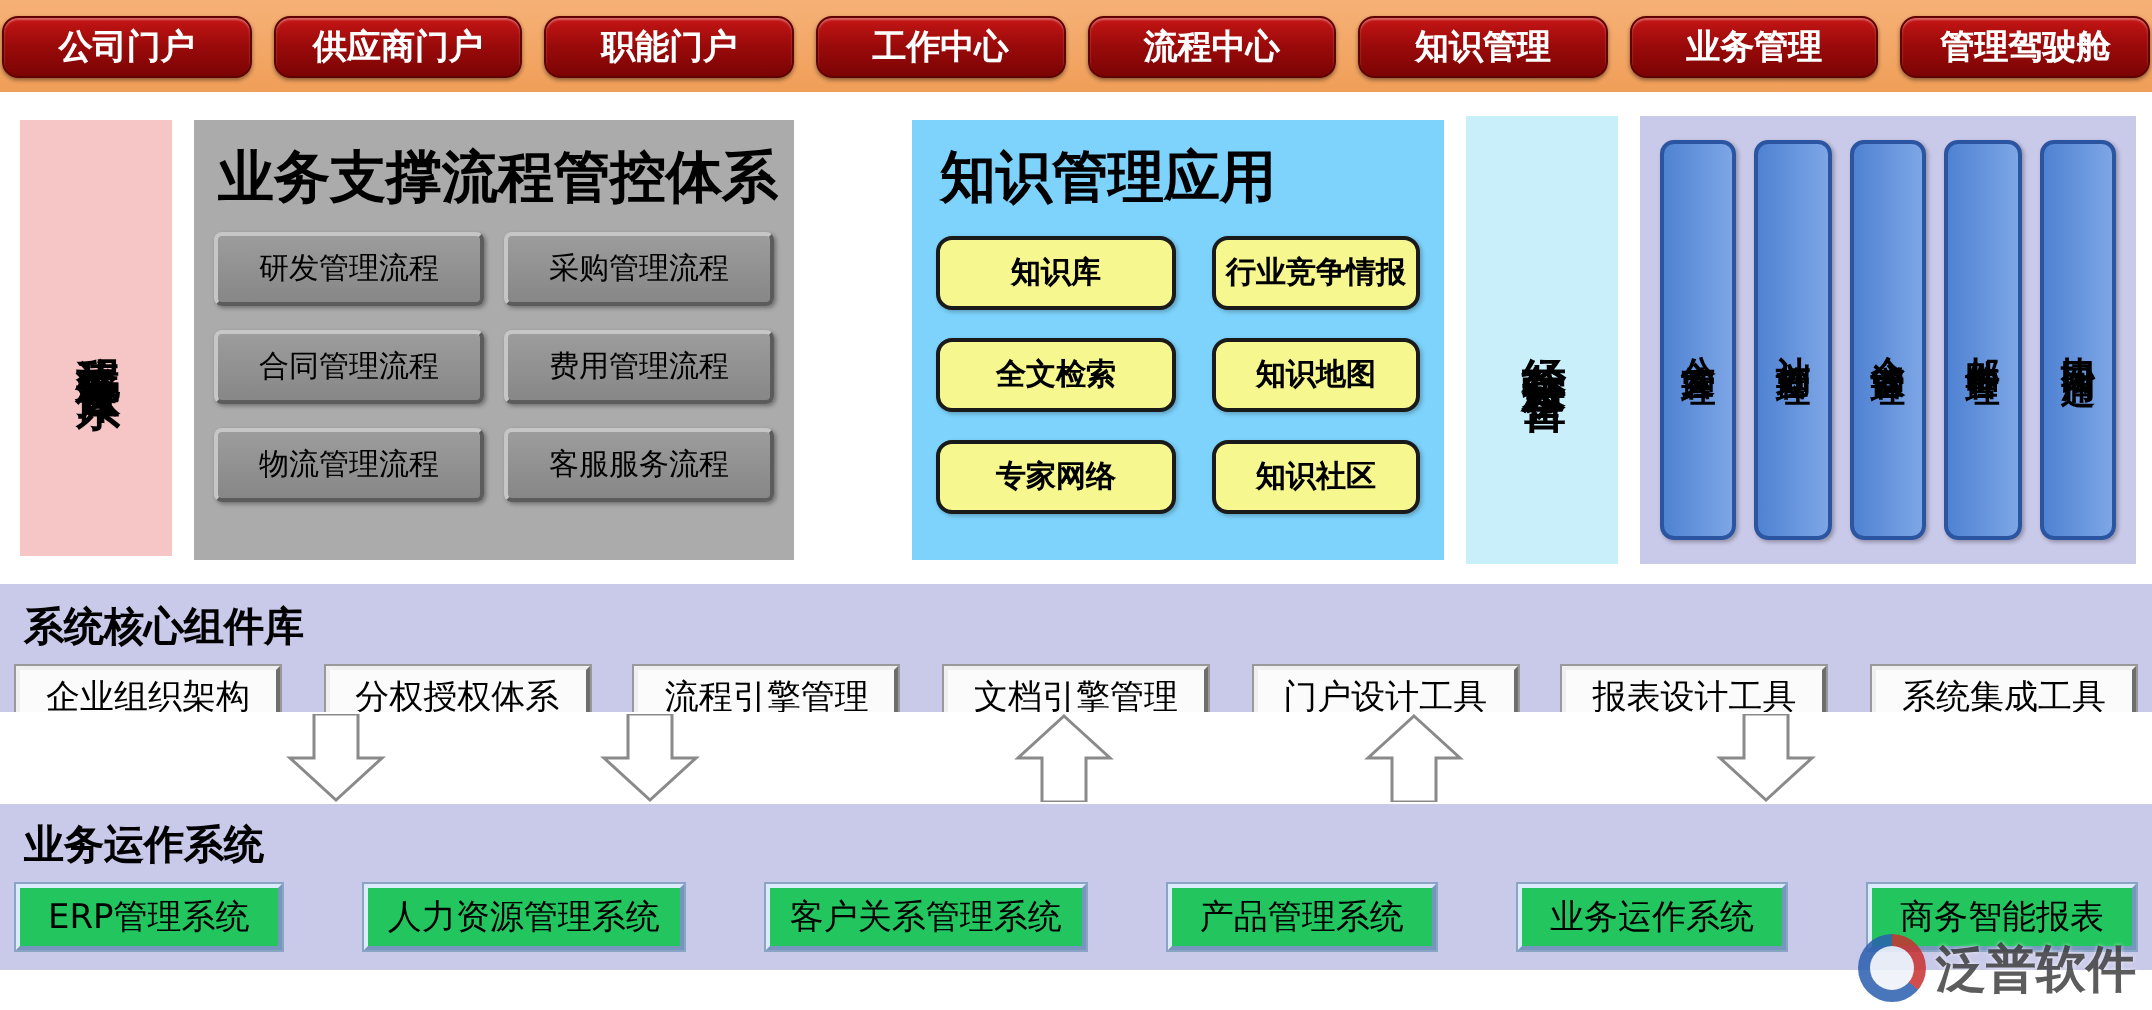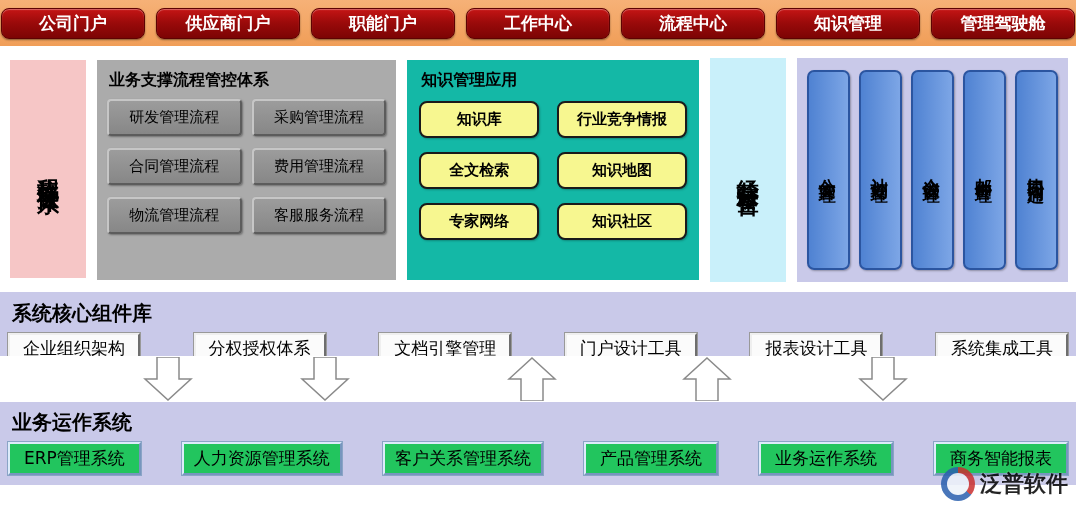--- a/index.html
+++ b/index.html
@@ -26,31 +26,31 @@
   
   .middle { height:246px; background:#fff; display:flex; gap:11px; padding:14px 8px 10px 10px; }
   .v-text { writing-mode:vertical-rl; text-orientation:upright; letter-spacing:3px; }
 
   .pink-block {
     width:76px; height:218px; background:#f6c6c6;
     display:flex; align-items:center; justify-content:center;
     font-size:22px; font-weight:bold; color:#000;
   }
   .gray-panel { width:300px; height:220px; background:#ababab; padding:8px 8px; }
-  .panel-title { font-size:16px; font-weight:bold; color:#000; padding:2px 2px 8px 4px; white-space:nowrap; }
+  .panel-title { font-size:28px; font-weight:bold; color:#000; padding:2px 2px 8px 4px; white-space:nowrap; }
   .gray-grid { display:grid; grid-template-columns:1fr 1fr; gap:12px 10px; padding:0 2px; }
   .gray-btn {
     height:37px; background:linear-gradient(180deg,#9c9c9c,#878787);
     border:2px solid; border-color:#c6c6c6 #5c5c5c #5c5c5c #c6c6c6; border-radius:4px;
     font-size:15px; font-weight:normal; color:#000;
     display:flex; align-items:center; justify-content:center;
     box-shadow:1px 1px 2px rgba(0,0,0,.35); cursor:pointer; white-space:nowrap;
   }
 
-  .yellow-panel { width:292px; height:220px; background:#14b8a6; padding:8px 10px; }
+  .yellow-panel { width:292px; height:220px; background:#7dd3fc; padding:8px 10px;margin-left:48px; }
   .yellow-grid { display:grid; grid-template-columns:120px 1fr; gap:14px 18px; padding:2px 2px; }
   .yellow-btn {
     height:37px; background:#f7f790; border:2px solid #1a1a1a; border-radius:8px;
     font-size:15px; font-weight:bold; color:#000;
     display:flex; align-items:center; justify-content:center;
     box-shadow:1px 1px 2px rgba(0,0,0,.25); cursor:pointer; white-space:nowrap;
   }
 
   .cyan-block {
     width:76px; height:224px; background:#c9f0fa; margin-top:-2px;
@@ -106,32 +106,33 @@
     opacity:.85; pointer-events:none;
   }
   .wm-logo {
     width:34px; height:34px; border-radius:50%;
     background:conic-gradient(#c93030 0 130deg, #2a5fae 130deg 360deg);
     position:relative;
   }
   .wm-logo::after {
     content:""; position:absolute; inset:6px; border-radius:50%; background:#eef3fa;
   }
-  .wm-text { font-size:22px; font-weight:bold; color:#000000; text-shadow:0 0 2px rgba(255,255,255,.8); }
+  .wm-text { font-size:25px; font-weight:bold; color:#404040; text-shadow:0 0 2px rgba(255,255,255,.8); }
 </style>
 </head>
 <body>
 
 <div class="top-bar">
   <div class="top-btn">公司门户</div>
   <div class="top-btn">供应商门户</div>
   <div class="top-btn">职能门户</div>
   <div class="top-btn">工作中心</div>
   <div class="top-btn">流程中心</div>
   <div class="top-btn">知识管理</div>
+  <div class="top-btn">业务管理</div>
   <div class="top-btn">管理驾驶舱</div>
 </div>
 
 <div class="middle">
 
   <div class="pink-block v-text">流程管控体系</div>
 
   <div class="gray-panel">
     <div class="panel-title">业务支撑流程管控体系</div>
     <div class="gray-grid">
@@ -165,20 +166,21 @@
     <div class="blue-btn v-text">邮件管理</div>
     <div class="blue-btn v-text">协同沟通</div>
   </div>
 </div>
 
 <div class="core-band">
   <div class="band-title">系统核心组件库</div>
   <div class="core-row">
     <div class="white-btn">企业组织架构</div>
     <div class="white-btn">分权授权体系</div>
+    <div class="white-btn">流程引擎管理</div>
     <div class="white-btn">文档引擎管理</div>
     <div class="white-btn">门户设计工具</div>
     <div class="white-btn">报表设计工具</div>
     <div class="white-btn">系统集成工具</div>
   </div>
 </div>
 
 <div class="arrow-gap">
   <div class="arrow arrow-down" style="left:141px">
     <svg class="down" width="54" height="44" viewBox="0 0 54 44">

